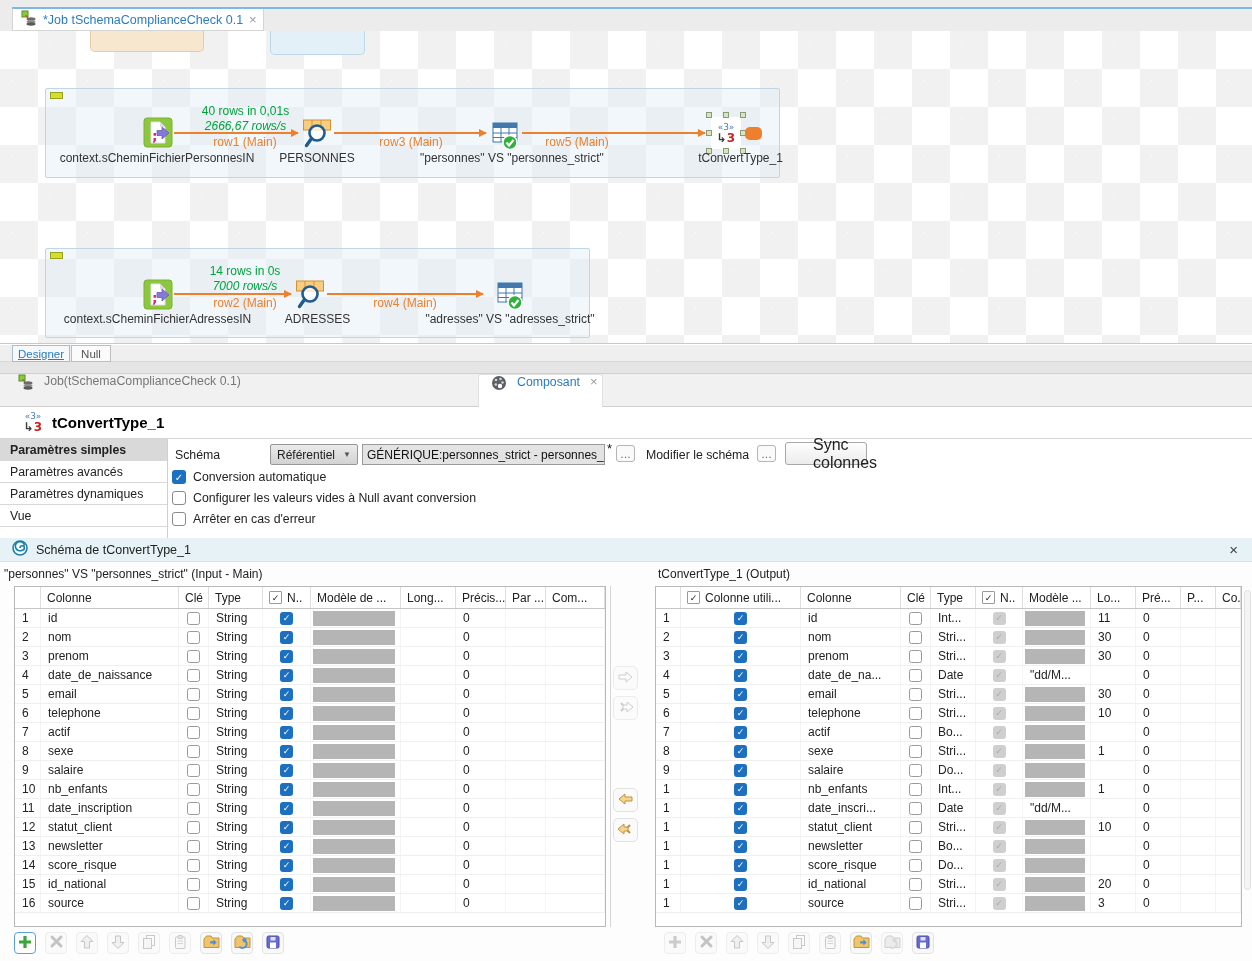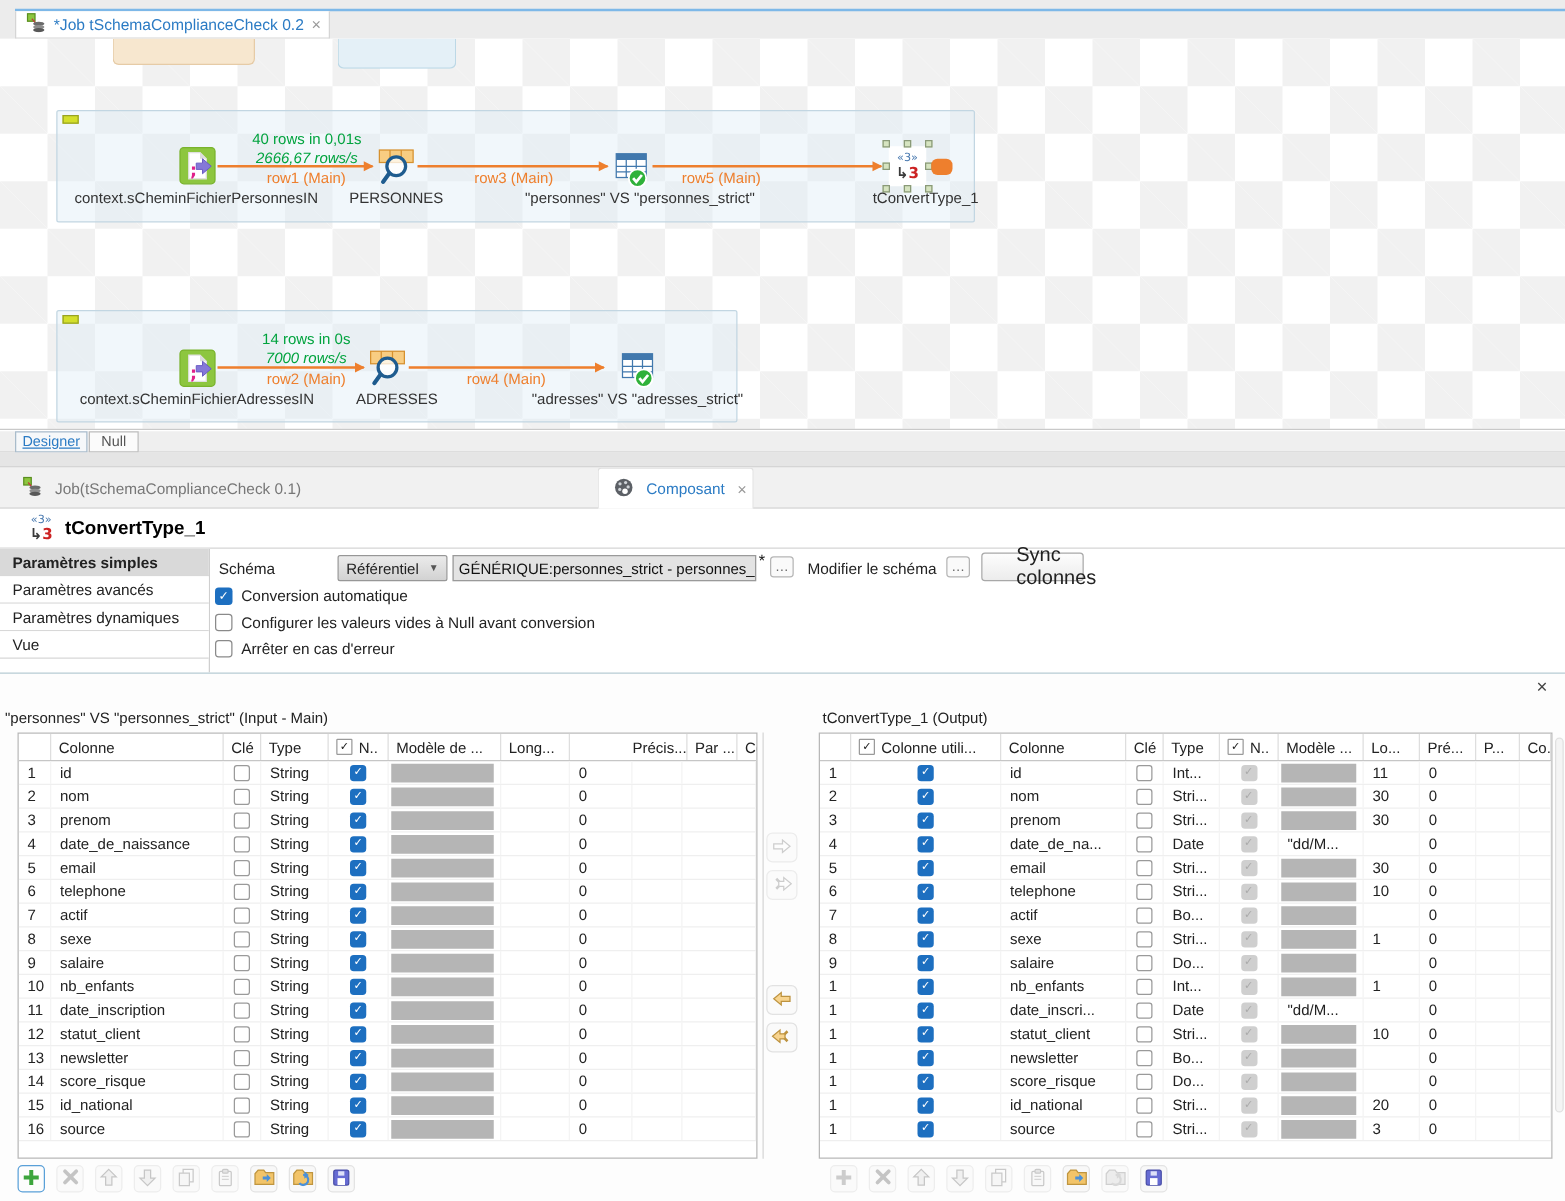--- a/index.html
+++ b/index.html
@@ -43,21 +43,21 @@
 
 
 .viewtabs{left:0;top:345px;width:1252px;height:17px;background:#efefef;border-bottom:1px solid #d8d8d8;}
 .vtab{position:absolute;top:0;height:17px;display:flex;align-items:center;justify-content:center;font-size:11.5px;border:1px solid #a9bccb;background:#f6f8fa;}
 .vtab.act{color:#2b7bc4;text-decoration:underline;}
 .vtab.ina{color:#555;border-color:#bdbdbd;background:#fbfbfb;}
 .splitter{left:0;top:362px;width:1252px;height:12px;background:#e5e5e5;border-bottom:1px solid #d0d0d0;}
 
 
 .ptabs{left:0;top:374px;width:1252px;height:33px;background:#f1f1f1;border-bottom:1px solid #cfcfcf;}
-.ptab{position:absolute;top:0;height:33px;display:flex;align-items:center;gap:10px;font-size:12.3px;color:#777;}
+.ptab{position:absolute;top:0;height:33px;display:flex;align-items:flex-start;gap:10px;font-size:12.3px;color:#777;}
 .ptab.act{background:#fff;color:#2b7bc4;border:1px solid #e0e0e0;border-bottom:none;border-radius:3px 3px 0 0;padding:0 12px;}
 
 
 .comphdr{left:0;top:407px;width:1252px;height:32px;background:#fff;border-bottom:1px solid #d5d5d5;display:flex;align-items:center;gap:8px;padding-left:22px;}
 .comphdr .t{font-size:15px;font-weight:bold;color:#000;}
 .sidebar{left:0;top:439px;width:168px;height:99px;background:#fff;border-right:1px solid #cfcfcf;}
 .sitem{height:22px;display:flex;align-items:center;padding-left:10px;border-bottom:1px solid #d8d8d8;font-size:12.3px;color:#222;background:#fff;}
 .sitem.sel{background:#d9d9d9;font-weight:bold;}
 .setlbl{font-size:12.3px;color:#222;}
 .drop{background:linear-gradient(#ebebeb,#d2d2d2);border:1px solid #979797;border-radius:2px;display:flex;align-items:center;justify-content:space-between;padding:0 6px;font-size:12px;color:#222;}
@@ -110,21 +110,21 @@
   <div class="abs topbar"></div>
   <div class="abs topline"></div>
   <div class="abs doctab">
     <span><svg width="16" height="16">
           <rect x="1" y="1" width="6" height="6" fill="#8dc63f" stroke="#5a8f1f"></rect>
           <path d="M4.5 5 q4 4 3.5 7" stroke="#c23a3a" fill="none"></path>
           <ellipse cx="10" cy="9" rx="4.5" ry="1.7" fill="#6b6b6b"></ellipse>
           <ellipse cx="10" cy="11.6" rx="4.5" ry="1.7" fill="#8d8d8d"></ellipse>
           <ellipse cx="10" cy="14" rx="4.5" ry="1.7" fill="#585858"></ellipse>
         </svg></span>
-    <span class="lbl">*Job tSchemaComplianceCheck 0.2</span>
+    <span class="lbl">*Job tSchemaComplianceCheck 0.1</span>
     <span class="closex">×</span>
   </div>
 
   <div class="abs canvas"></div>
   <div class="abs partA"></div>
   <div class="abs partB"></div>
 
   <div class="abs subjob" style="left:45px;top:88px;width:735px;height:90px;"></div>
   <div class="abs chip" style="left:50px;top:92px;"></div>
 
@@ -298,20 +298,27 @@
   <div class="abs cbrow" style="left:172px;top:491px;">
     <span class="ck off"></span>
     <span class="setlbl">Configurer les valeurs vides à Null avant conversion</span>
   </div>
   <div class="abs cbrow" style="left:172px;top:512px;">
     <span class="ck off"></span>
     <span class="setlbl">Arrêter en cas d'erreur</span>
   </div>
 
   <div class="abs schpanel"></div>
+  <div class="abs schhdr">
+    <span><svg width="16" height="16">
+          <circle cx="8" cy="8" r="7" fill="#f4fbfd" stroke="#1f7fa8" stroke-width="1.6"></circle>
+          <path d="M8 8 a2.2 2.2 0 1 1 2.2 2.2 a4.6 4.6 0 1 1 2.3 -4.6" fill="none" stroke="#1f7fa8" stroke-width="1.6"></path>
+        </svg></span>
+    <span class="t">Schéma de tConvertType_1</span>
+  </div>
   <span class="schx">×</span>
 
   <span class="abs subtitle" style="left:4px;top:567px;">"personnes" VS "personnes_strict" (Input - Main)</span>
   <span class="abs subtitle" style="left:658px;top:567px;">tConvertType_1 (Output)</span>
 
   <div class="tbl" style="left:14px;top:586px;width:592px;height:341px;">
     <div class="thead" id="in-head">
         <div class="th" style="width: 26px;">
           <span></span>
         </div>
@@ -329,21 +336,21 @@
             <span style="font-size:9px;color:#222;font-family:DejaVu Sans">✓</span>
           </span>
           <span>N..</span>
         </div>
         <div class="th" style="width: 90px;">
           <span>Modèle de ...</span>
         </div>
         <div class="th" style="width: 55px;">
           <span>Long...</span>
         </div>
-        <div class="th" style="width: 50px; margin-left: 44px;">
+        <div class="th" style="width: 50px;">
           <span>Précis...</span>
         </div>
         <div class="th" style="width: 40px;">
           <span>Par ...</span>
         </div>
         <div class="th" style="width: 59px;">
           <span>Com...</span>
         </div>
       </div>
     <div id="in-body">

